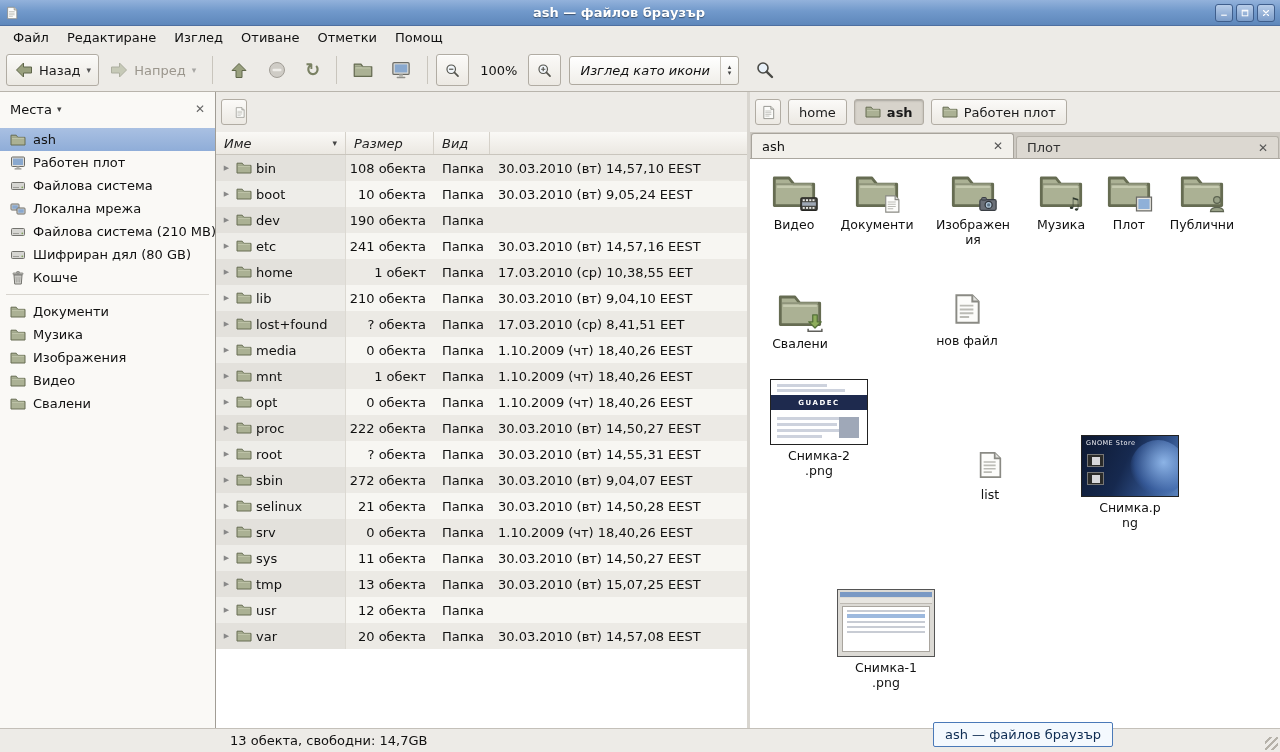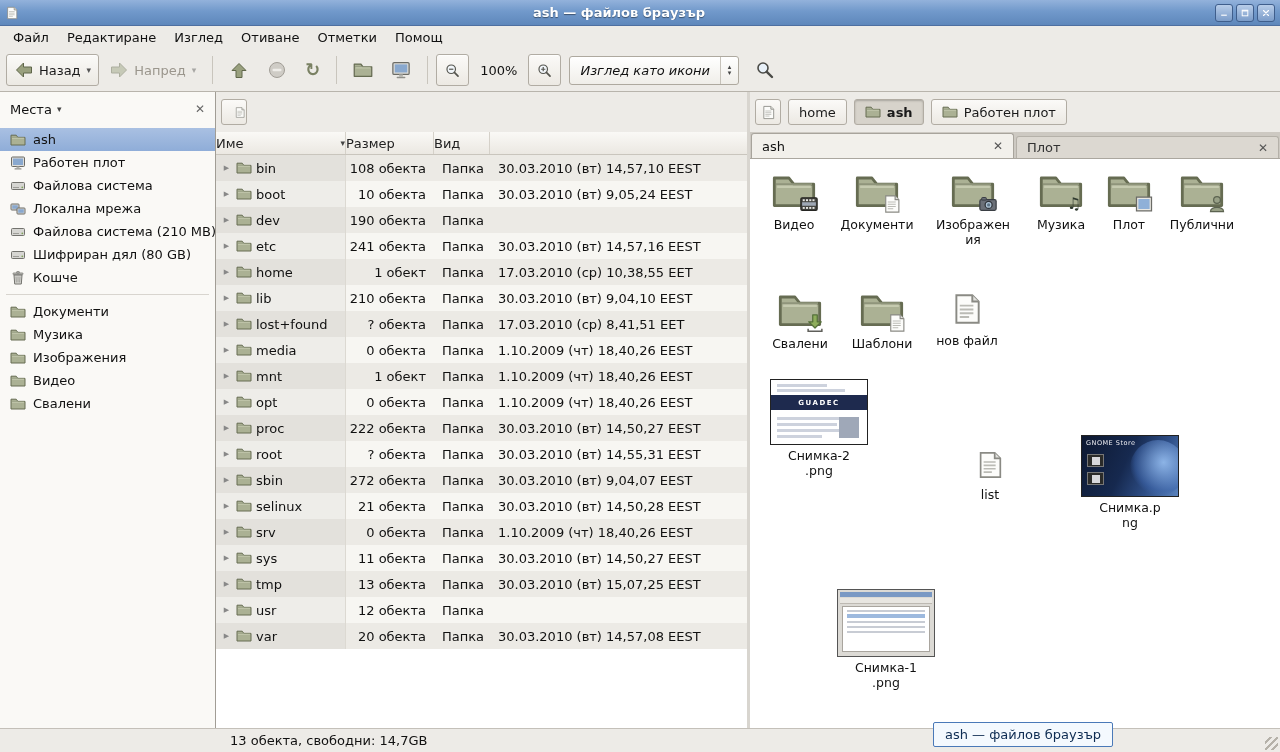--- a/index.html
+++ b/index.html
@@ -50,21 +50,21 @@
   .side-item svg { width:16px; height:16px; flex:none; }
   .side-item.selected { background:linear-gradient(#A9C0E2,#8FADD8); }
   .side-sep { height:1px; background:#D8D5CF; margin:5px 6px; }
 
   
   .pane-mid { width:534px; flex:none; display:flex; flex-direction:column; border-right:3px solid #D8D5CF; background:#fff; }
   .locbar { height:40px; flex:none; background:#EDEBE7; display:flex; align-items:center; padding:0 5px; gap:7px; }
   .small-btn { width:26px; height:26px; flex:none; border:1px solid #B1ACA3; border-radius:3px; background:linear-gradient(#FBFAF8,#ECE9E3); display:flex; align-items:center; justify-content:center; }
   .small-btn svg { width:15px; height:15px; }
   .listhead { display:flex; height:23px; flex:none; background:linear-gradient(#FAF9F6,#EBE8E2); border-bottom:1px solid #C9C5BD; color:#222; }
-  .hcell { display:flex; align-items:center; padding:0 0; border-right:1px solid #D5D1C9; white-space:nowrap; overflow:hidden; }
+  .hcell { display:flex; align-items:center; padding:0 8px; border-right:1px solid #D5D1C9; white-space:nowrap; overflow:hidden;font-style:italic; }
   .h-name { width:130px; }
   .h-size { width:88px; }
   .h-kind { width:56px; }
   .h-date { flex:1; border-right:none;margin-top:36px; }
   .sort-arrow { margin-left:auto; font-size:9px; color:#444; }
   .listrows { flex:1; overflow:hidden; background:#fff; }
   .lrow { display:flex; height:26px; align-items:stretch; }
   .lrow:nth-child(odd) { background:#ECEAE5; }
   .lrow:nth-child(even) { background:#F7F6F2; }
   .c-name { width:130px; flex:none; display:flex; align-items:center; gap:4px; padding-left:5px; background:rgba(0,0,0,0.035); box-shadow:inset -1px 0 0 #DCD9D2; white-space:nowrap; overflow:hidden; }
@@ -760,28 +760,20 @@
         </div>
 
         <div class="ico-item" style="left:11px;top:129px;width:78px">
           <div class="bigfolder"><svg class="bf">
                 <use href="#i-folder"></use>
               </svg><svg class="emblem">
                 <use href="#i-download"></use>
               </svg></div>
           <div class="lbl">Свалени</div>
         </div>
-        <div class="ico-item" style="left:93px;top:129px;width:78px">
-          <div class="bigfolder"><svg class="bf">
-                <use href="#i-folder"></use>
-              </svg><svg class="emblem">
-                <use href="#i-paper"></use>
-              </svg></div>
-          <div class="lbl">Шаблони</div>
-        </div>
         <div class="ico-item" style="left:178px;top:129px;width:78px">
           <svg class="paper-lg">
               <use href="#i-paper"></use>
             </svg>
           <div class="lbl">нов файл</div>
         </div>
 
         <div class="ico-item thumbitem" style="left:19px;top:220px;width:100px">
           <div class="thumb th-guadec">
             <div class="g-line g-l1"></div>

